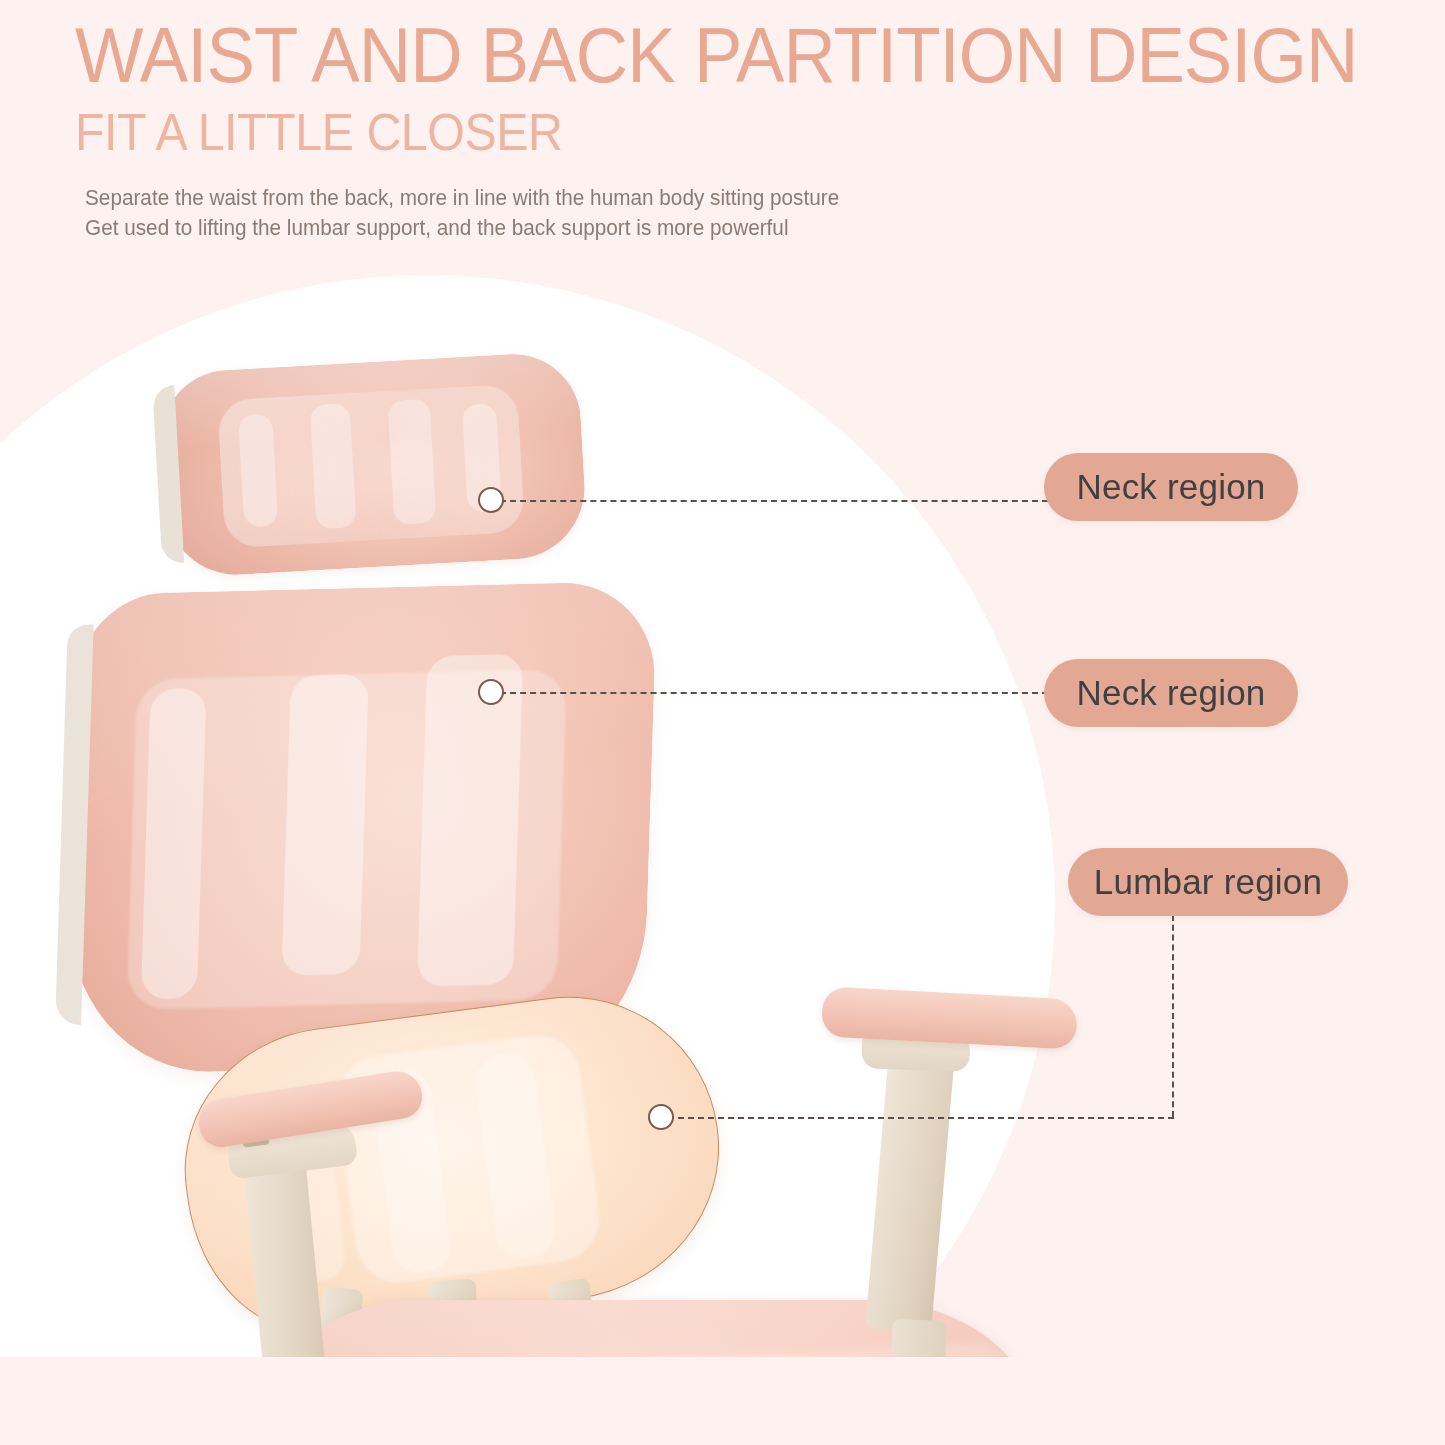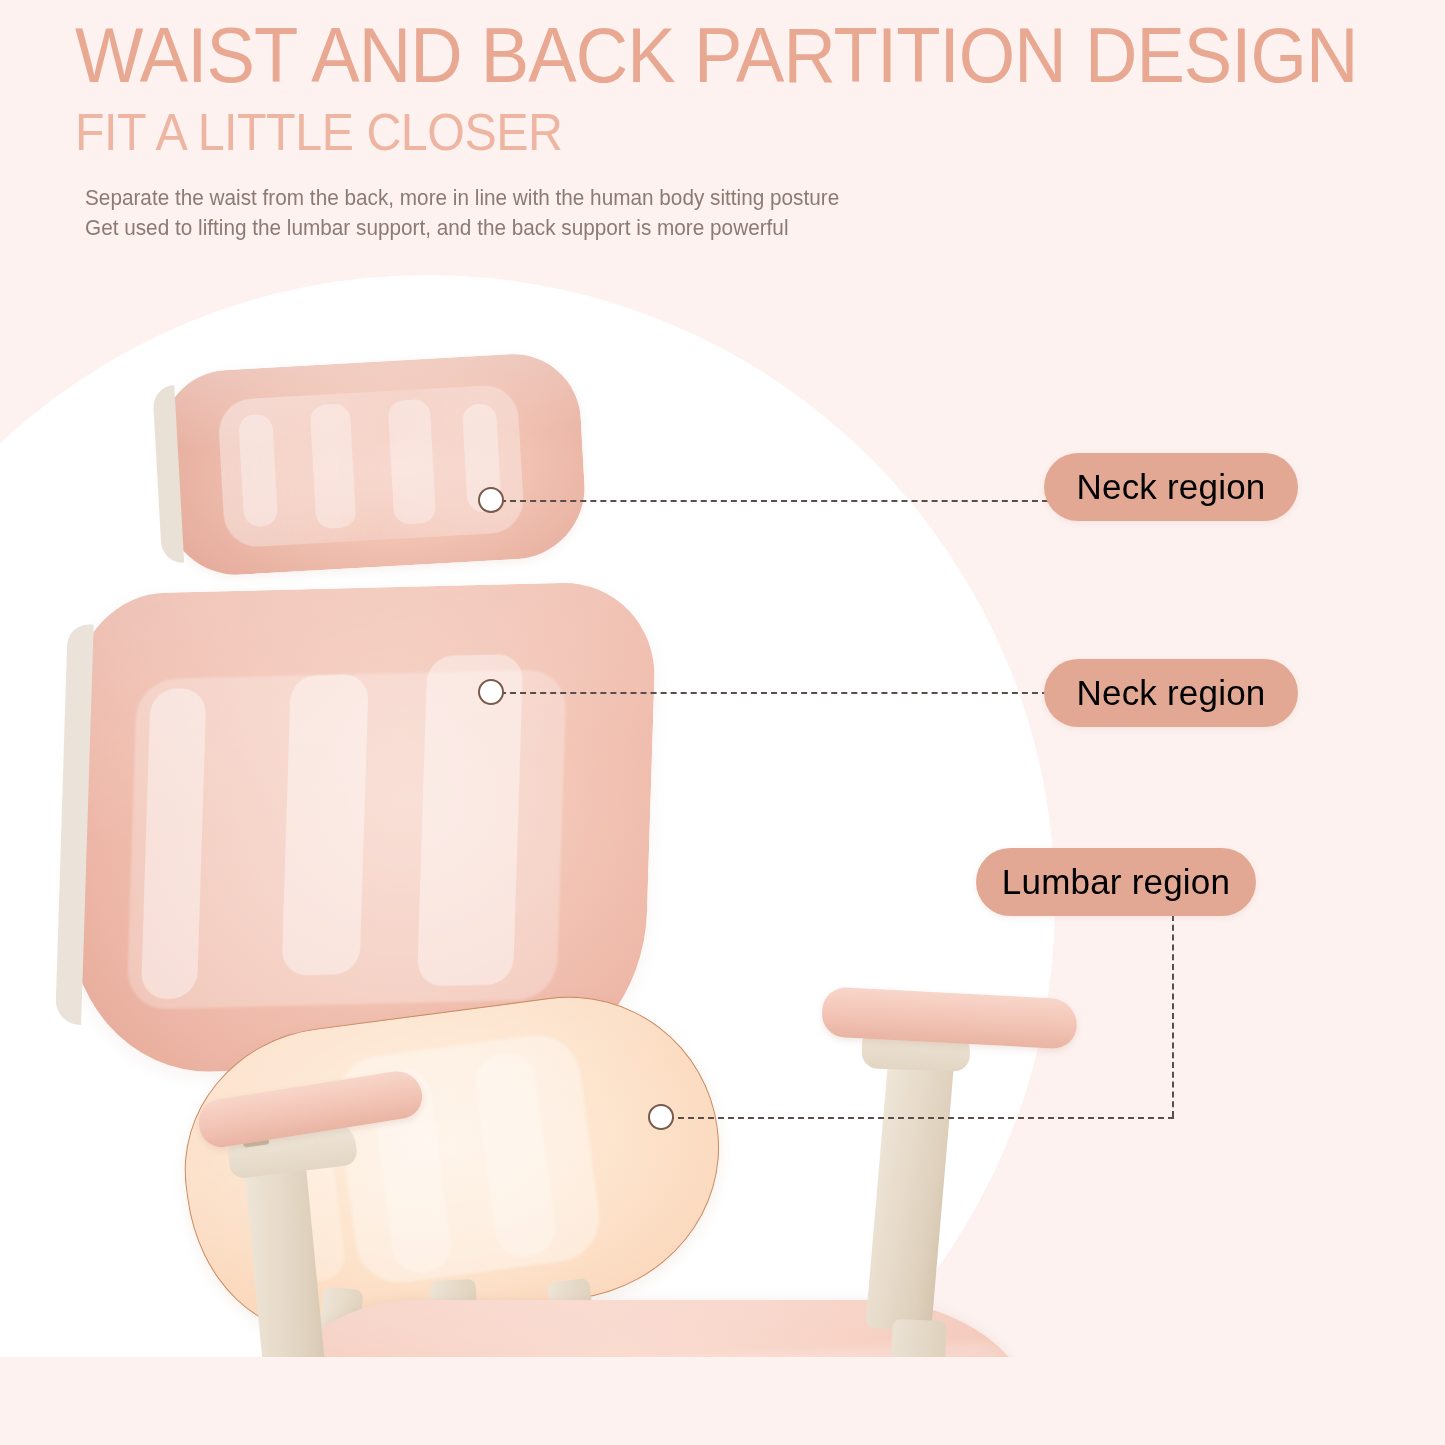--- a/index.html
+++ b/index.html
@@ -201,33 +201,33 @@
   
   .lcol{
     position:absolute;left:228px;top:1380px;width:60px;height:70px;
     background:linear-gradient(95deg,#efe7da,#ddd0bb);border-radius:10px;
   }
 
   
   .pill{
     position:absolute;
     background:#e3a894;
-    color:#000000;
+    color:#404040;
     border-radius:999px;
     display:flex;align-items:center;justify-content:center;
     font-size:35px;
     font-weight:400;
     letter-spacing:.2px;
     white-space:nowrap;
     z-index:70;
     box-shadow:0 2px 6px rgba(190,140,120,.14);
   }
   #pill-neck{left:1044px;top:453px;width:254px;height:68px;}
   #pill-back{left:1044px;top:659px;width:254px;height:68px;}
-  #pill-lumbar{left:976px;top:848px;width:280px;height:68px;}
+  #pill-lumbar{left:1068px;top:848px;width:280px;height:68px;}
 
   
   .dash-h{
     position:absolute;height:0;z-index:65;
     border-top:2px dashed #5b4d49;
   }
   .dash-v{
     position:absolute;width:0;z-index:65;
     border-left:2px dashed #5b4d49;
   }

